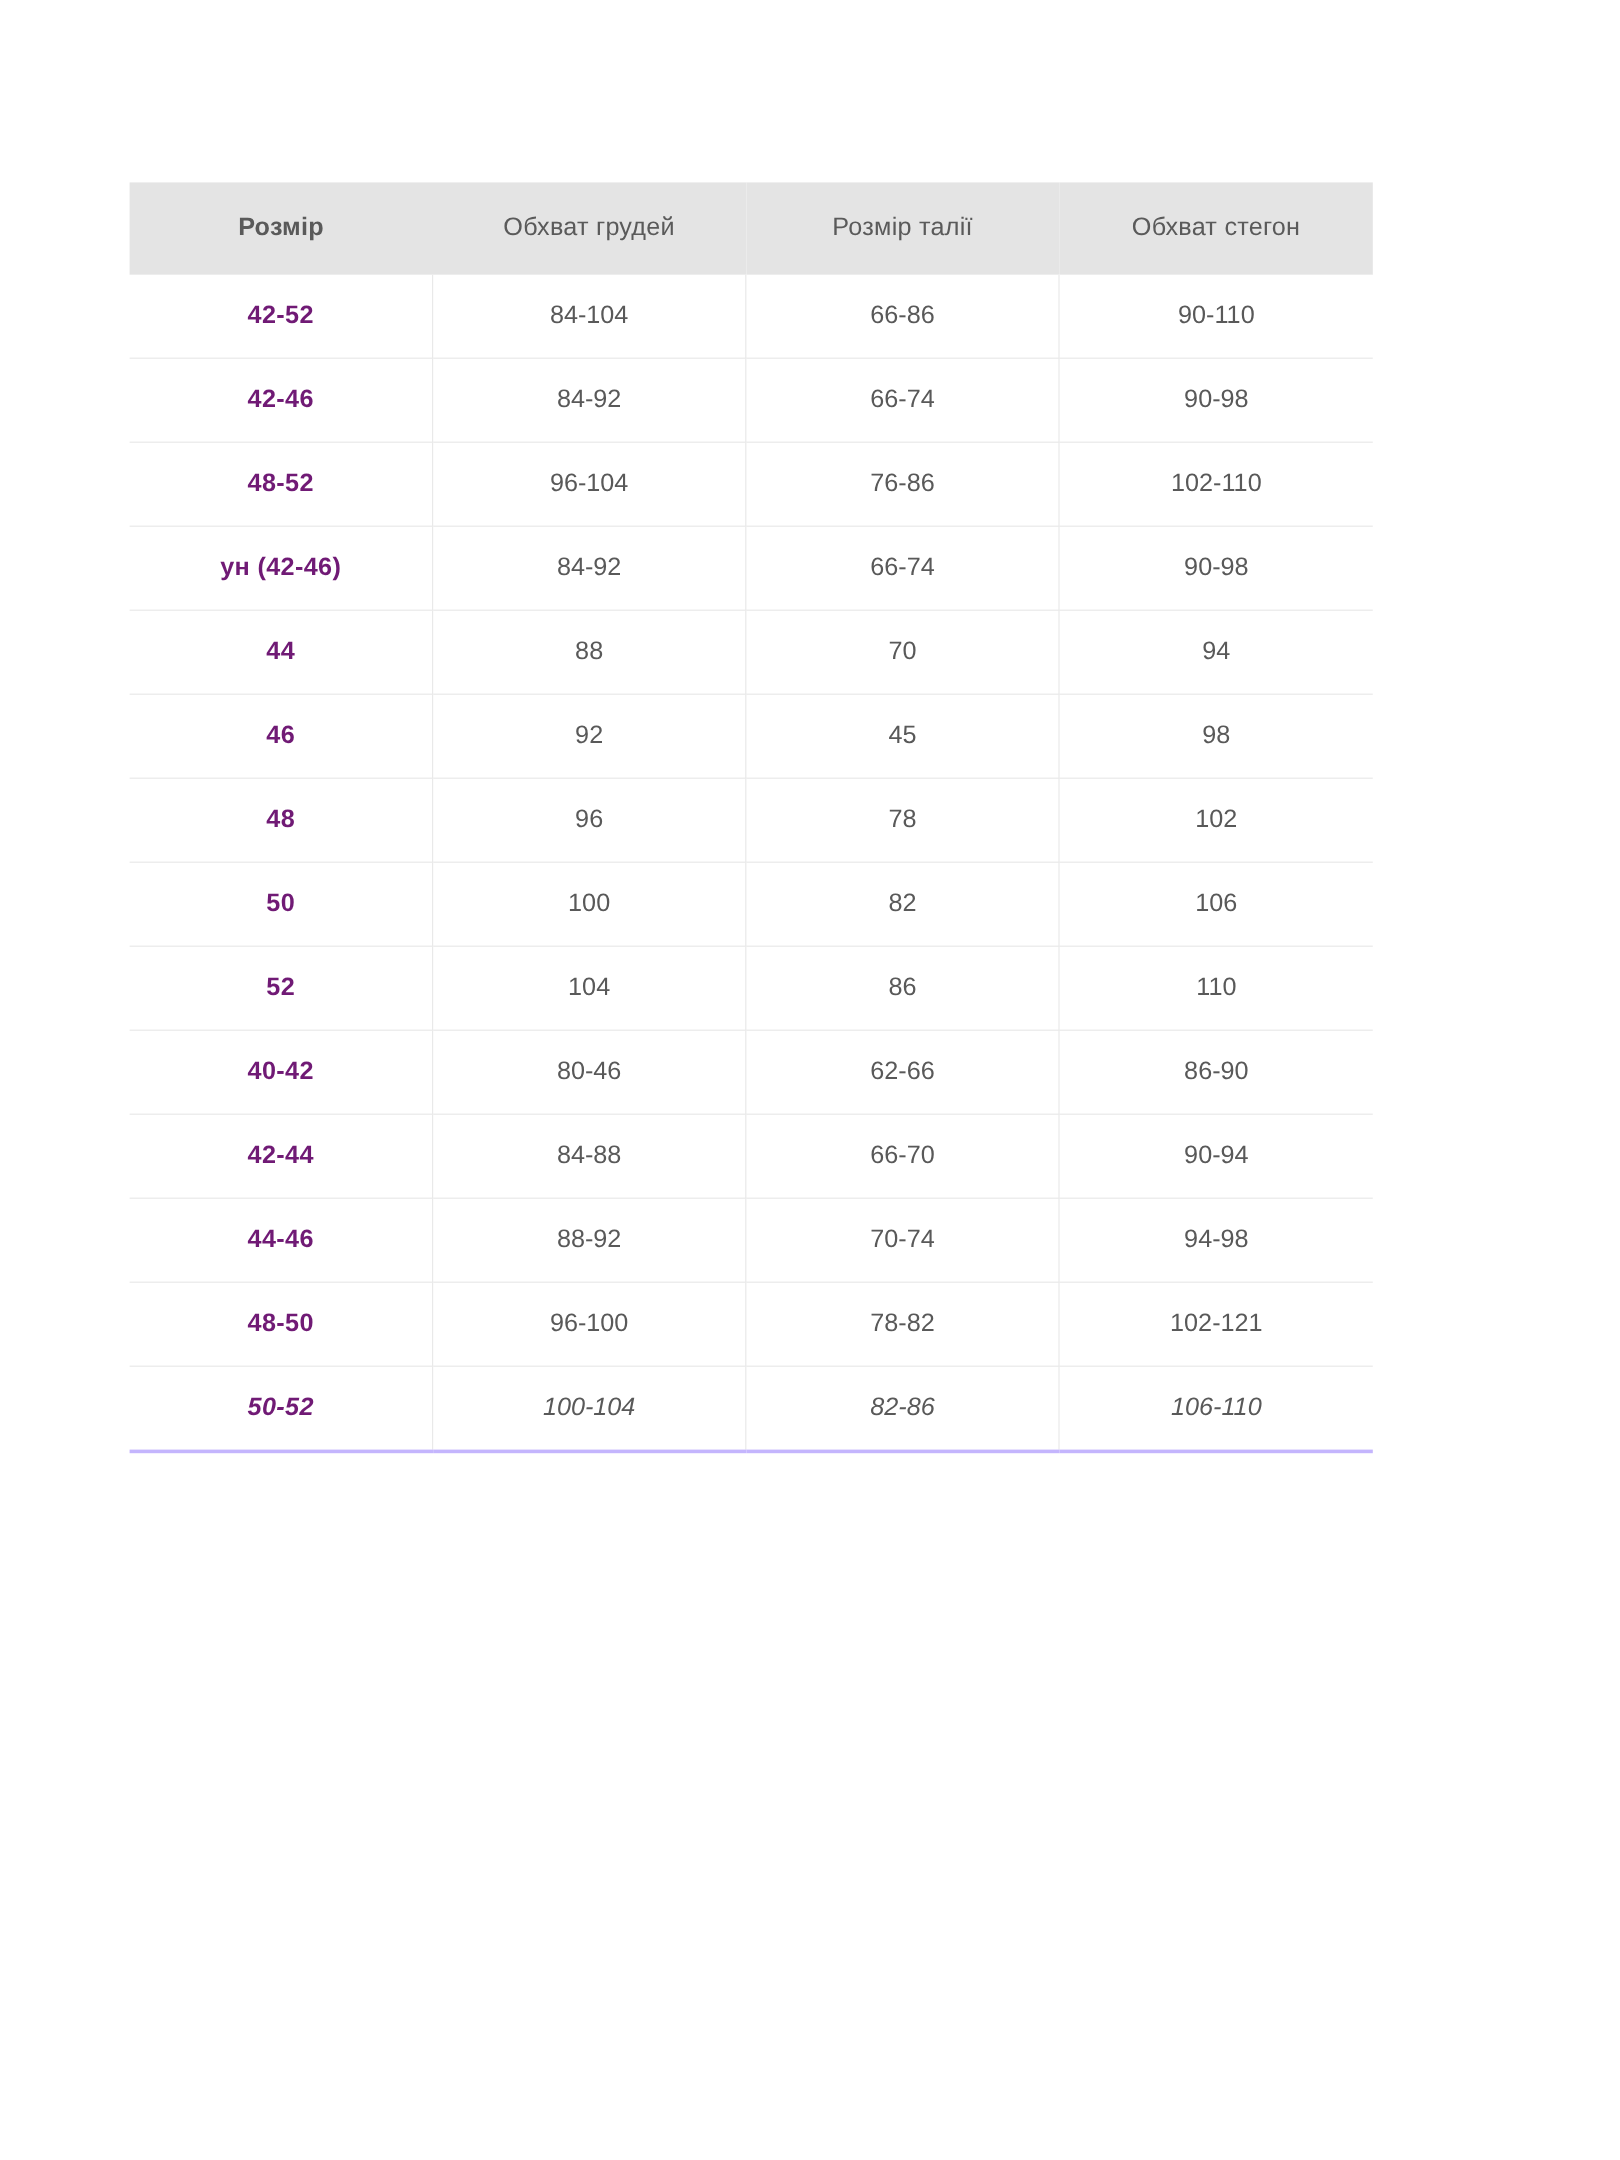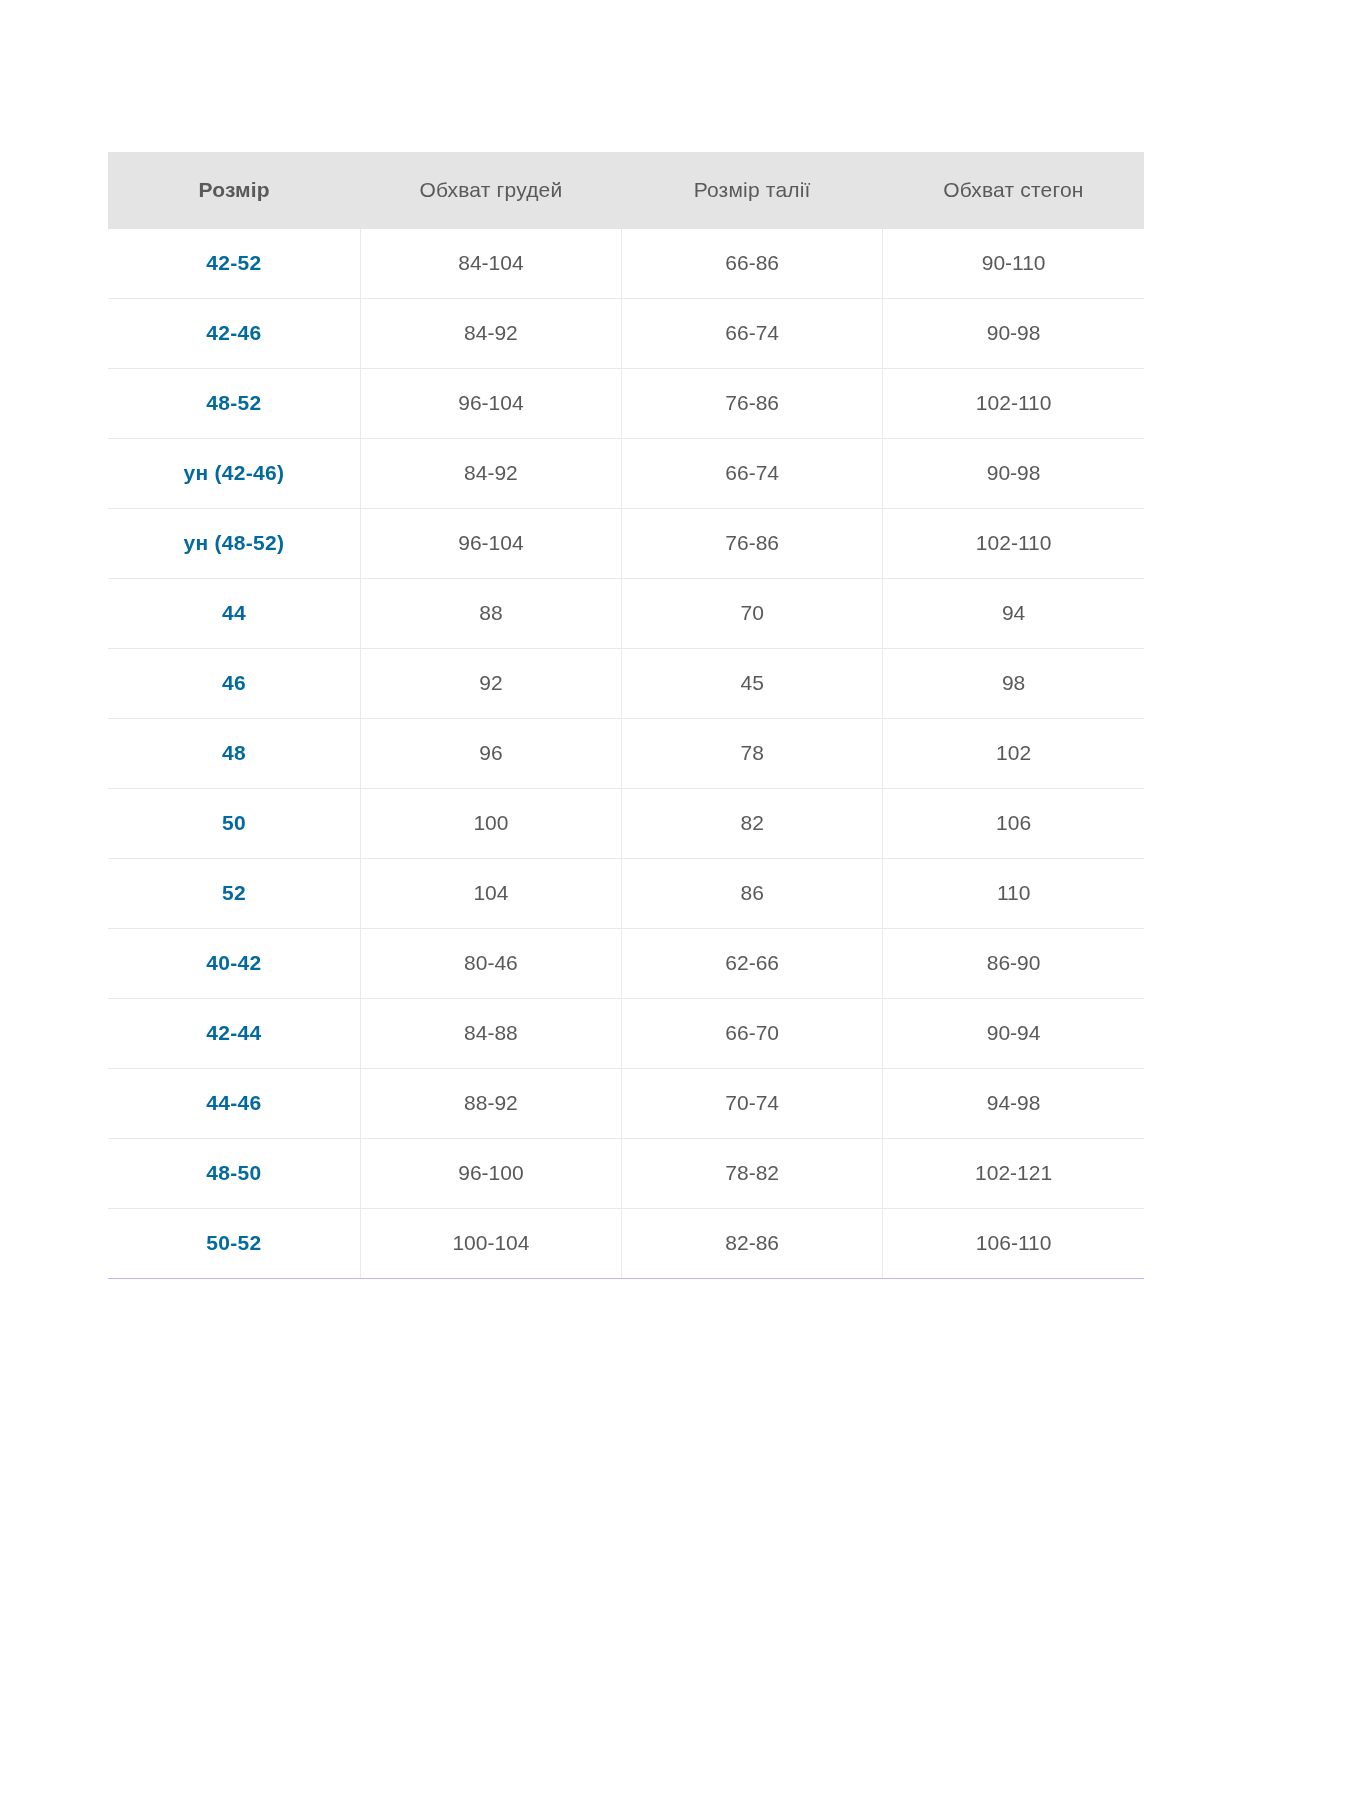--- a/index.html
+++ b/index.html
@@ -50,25 +50,26 @@
     padding: 22px 8px 23px 8px;
     border-bottom: 1px solid #e9e9e9;
     border-right: 1px solid #e9e9e9;
     background: #ffffff;
   }
   table.size-table tbody td:last-child {
     border-right: none;
   }
   table.size-table tbody td.size-cell {
     font-weight: bold;
-    color: #0369a1;
+    color: #701a75;
     letter-spacing: 0.3px;
   }
   table.size-table tbody tr:last-child td {
-    border-bottom: 1px solid #c4b5fd;
+    border-bottom: 3px solid #c4b5fd;
+    font-style: italic;
   }
   col.c1 { width: 228px; }
   col.c2 { width: 236px; }
   col.c3 { width: 236px; }
   col.c4 { width: 236px; }
 </style>
 </head>
 <body>
 
 <div class="page">
@@ -105,26 +106,20 @@
             <td class="size-cell">48-52</td>
             <td>96-104</td>
             <td>76-86</td>
             <td>102-110</td>
           </tr>
           <tr>
             <td class="size-cell">ун (42-46)</td>
             <td>84-92</td>
             <td>66-74</td>
             <td>90-98</td>
-          </tr>
-          <tr>
-            <td class="size-cell">ун (48-52)</td>
-            <td>96-104</td>
-            <td>76-86</td>
-            <td>102-110</td>
           </tr>
           <tr>
             <td class="size-cell">44</td>
             <td>88</td>
             <td>70</td>
             <td>94</td>
           </tr>
           <tr>
             <td class="size-cell">46</td>
             <td>92</td>

